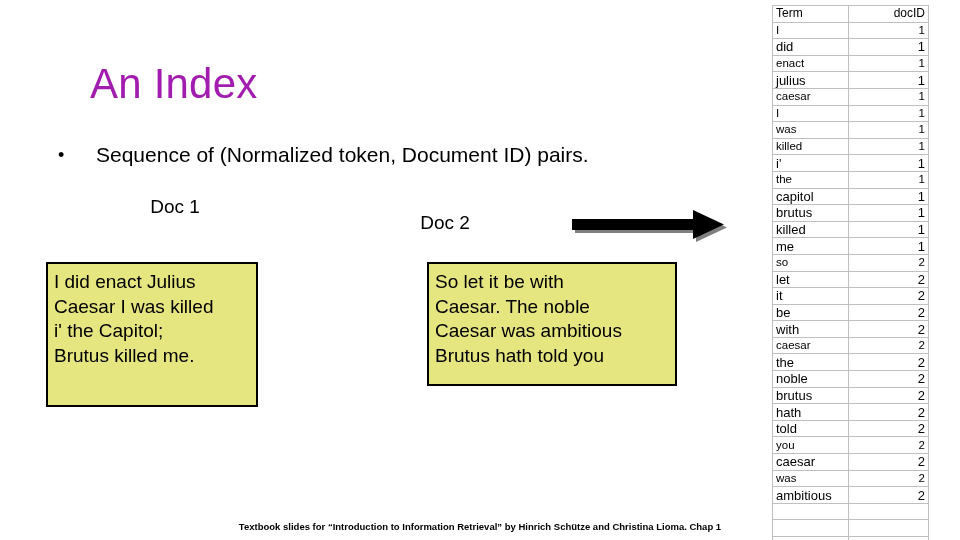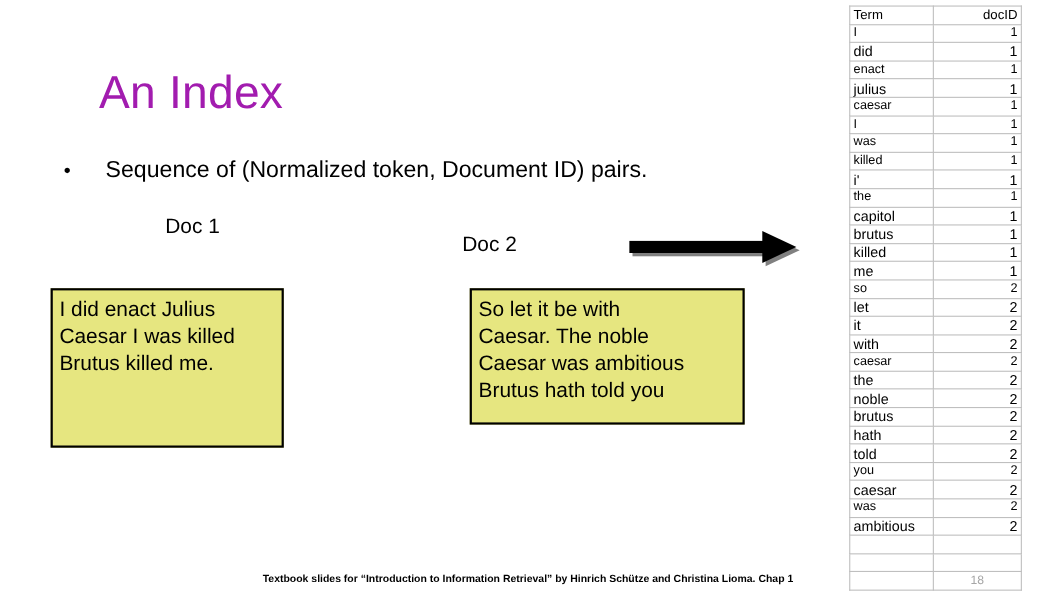--- a/index.html
+++ b/index.html
@@ -143,20 +143,21 @@
   <span id="bullet-marker">•</span>
   <span id="bullet-text">Sequence of (Normalized token, Document ID) pairs.</span>
 </div>
 
 <div class="doc-label" id="doc1-label">Doc 1</div>
 <div class="doc-label" id="doc2-label">Doc 2</div>
 
 <div class="doc-box" id="doc1-box">
   <div class="doc-line">I did enact Julius</div>
   <div class="doc-line">Caesar I was killed</div>
+  <div class="doc-line">i' the Capitol;</div>
   <div class="doc-line">Brutus killed me.</div>
 </div>
 
 <div class="doc-box" id="doc2-box">
   <div class="doc-line">So let it be with</div>
   <div class="doc-line">Caesar. The noble</div>
   <div class="doc-line">Caesar was ambitious</div>
   <div class="doc-line">Brutus hath told you</div>
 </div>
 
@@ -245,20 +246,24 @@
       </tr>
       <tr>
         <td class="t-term big">let</td>
         <td class="t-docid big">2</td>
       </tr>
       <tr>
         <td class="t-term big">it</td>
         <td class="t-docid big">2</td>
       </tr>
       <tr>
+        <td class="t-term big">be</td>
+        <td class="t-docid big">2</td>
+      </tr>
+      <tr>
         <td class="t-term big">with</td>
         <td class="t-docid big">2</td>
       </tr>
       <tr>
         <td class="t-term">caesar</td>
         <td class="t-docid">2</td>
       </tr>
       <tr>
         <td class="t-term big">the</td>
         <td class="t-docid big">2</td>

